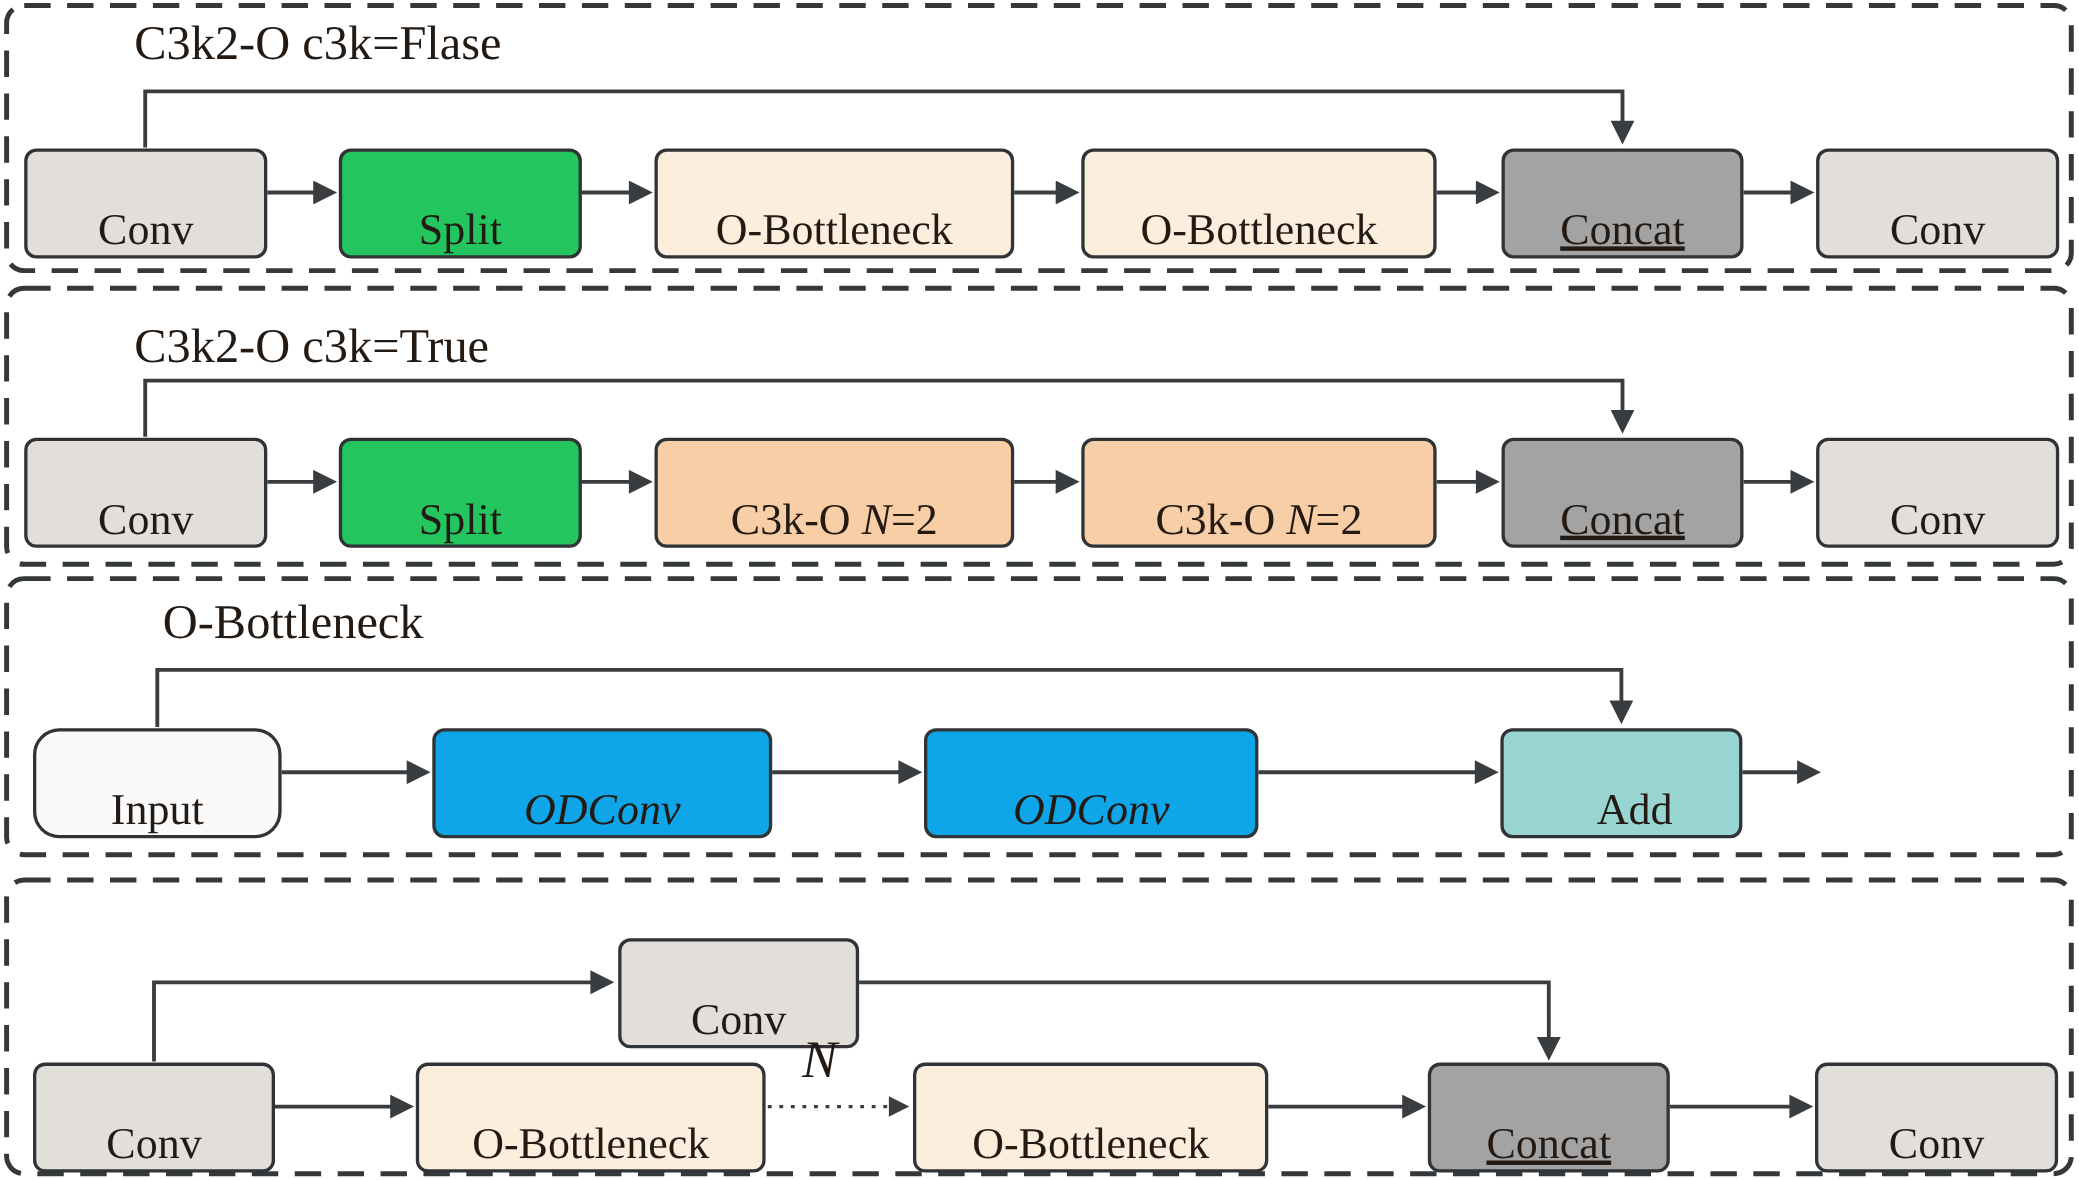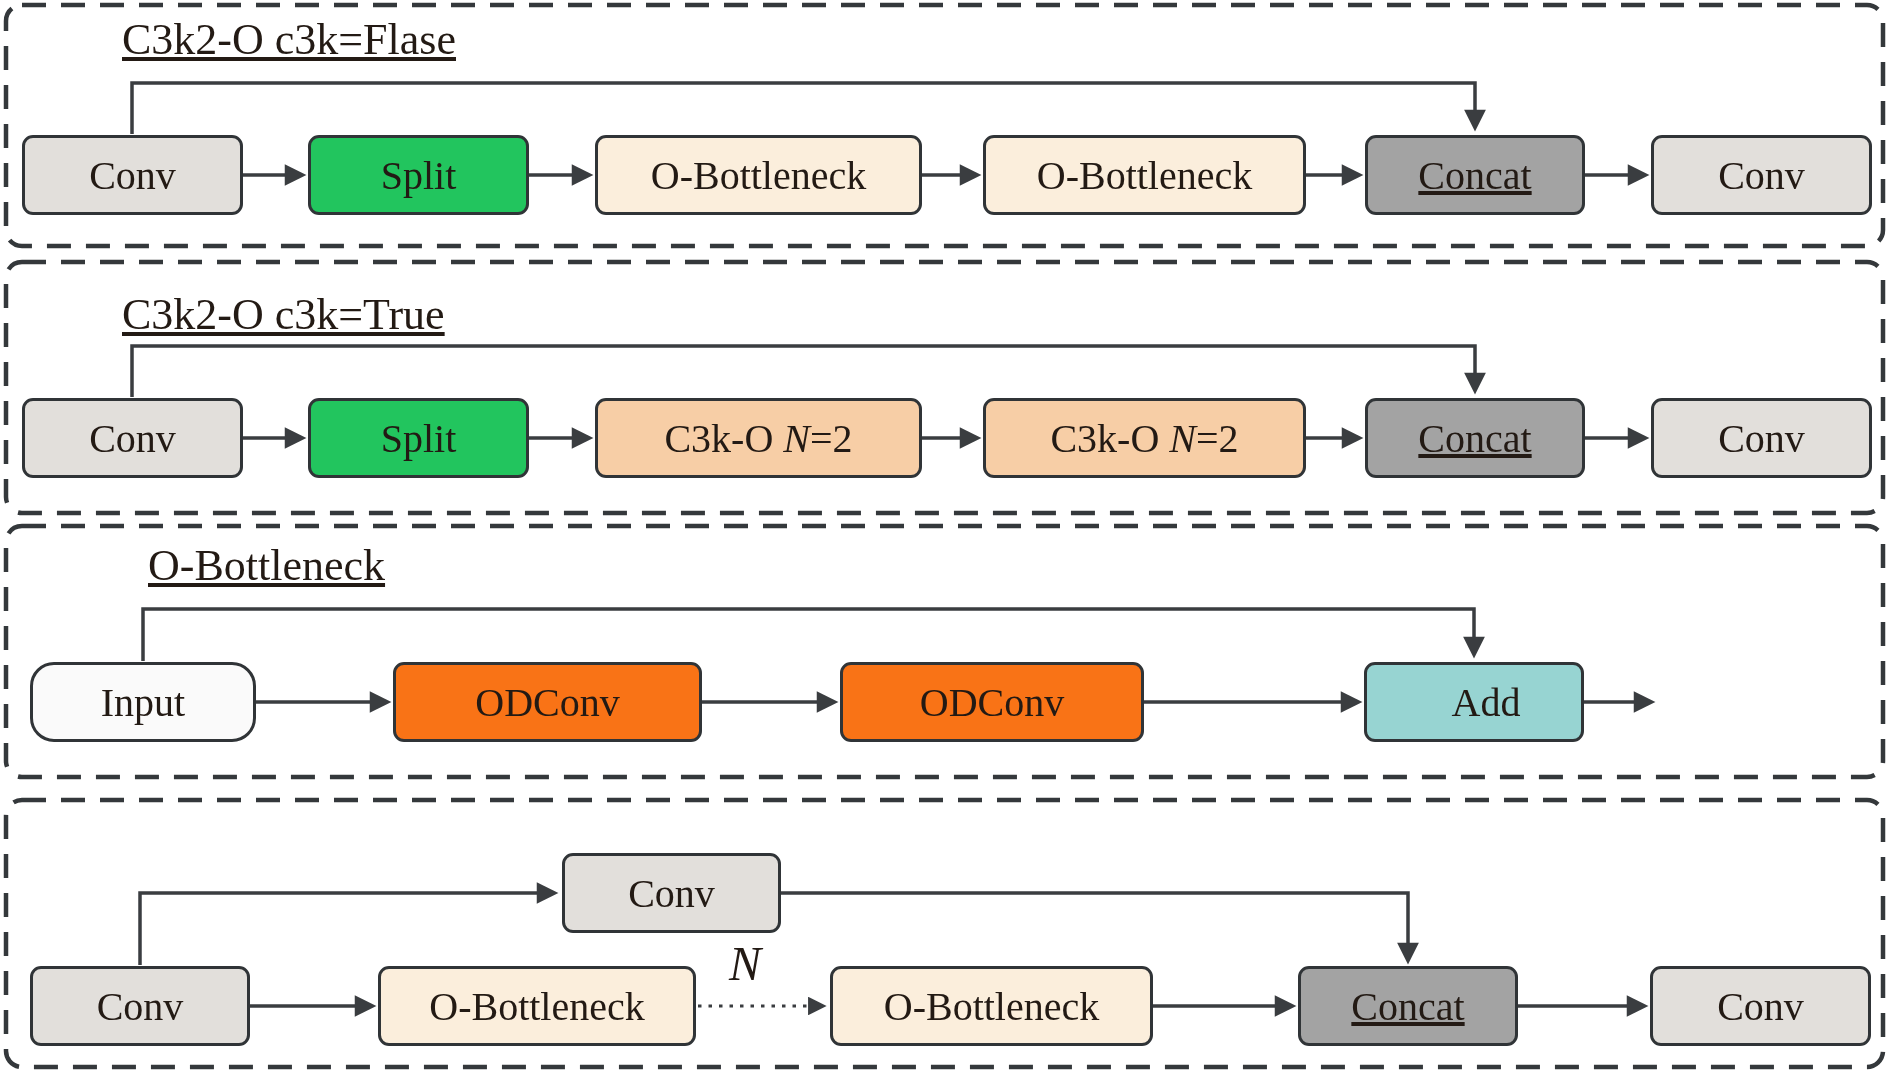--- a/index.html
+++ b/index.html
@@ -2,36 +2,36 @@
 <html><head>
 <meta charset="utf-8">
 <style>
   html,body{margin:0;padding:0;background:#ffffff;}
   #canvas{
     position:relative;width:1890px;height:1073px;background:#ffffff;
     font-family:"Liberation Serif", serif;color:#231A14;overflow:hidden;
   }
   #wires{position:absolute;left:0;top:0;width:1890px;height:1073px;}
   .panel-title{
-    position:absolute;font-size:44px;line-height:1.1;color:#231A14;white-space:pre;text-decoration:underline;
+    position:absolute;font-size:44px;line-height:1.1;color:#231A14;white-space:pre;
   }
   .panel-title i, .nbox i, .n-label{font-style:italic;}
   .nbox{
-    position:absolute;height:80px;box-sizing:border-box;
+    position:absolute;height:100px;box-sizing:border-box;
     border:3px solid #303437;border-radius:11px;
-    display:flex;align-items:center;justify-content:center;
+    display:flex;align-items:flex-end;justify-content:center;
     font-size:40px;white-space:pre;color:#231A14;
   }
   .t-conv{background:#E2DFDB;}
   .t-split{background:#22c55e;}
   .t-bn{background:#FBEEDC;}
   .t-c3k{background:#F7CEA6;}
   .t-concat{background:#a3a3a3;text-decoration:underline;}
   .t-add{background:#97D4D2;padding-left:24px;}
-  .t-od{background:#f97316;}
+  .t-od{background:#0ea5e9;font-style:italic;}
   .t-input{background:#FAFAFA;border-radius:24px;}
   .n-label{
     position:absolute;font-size:48px;color:#231A14;
   }
 </style>
 </head>
 <body>
 
 <div id="canvas">
 

